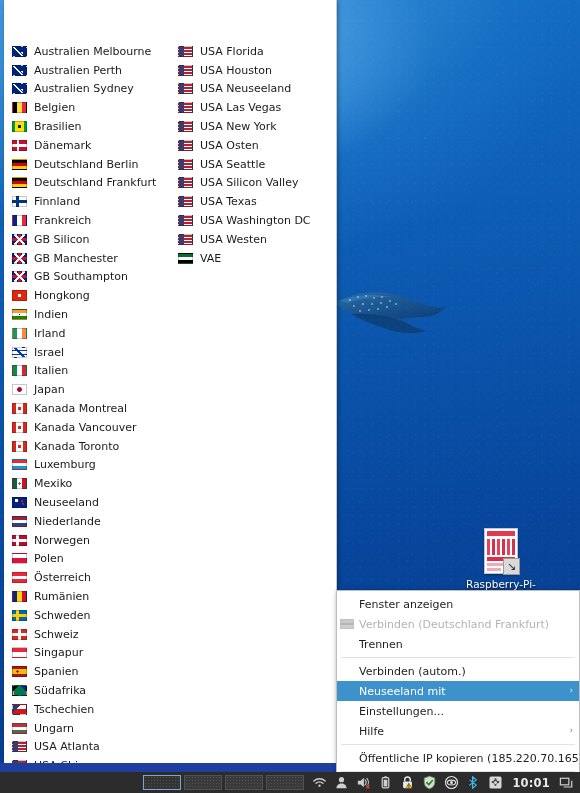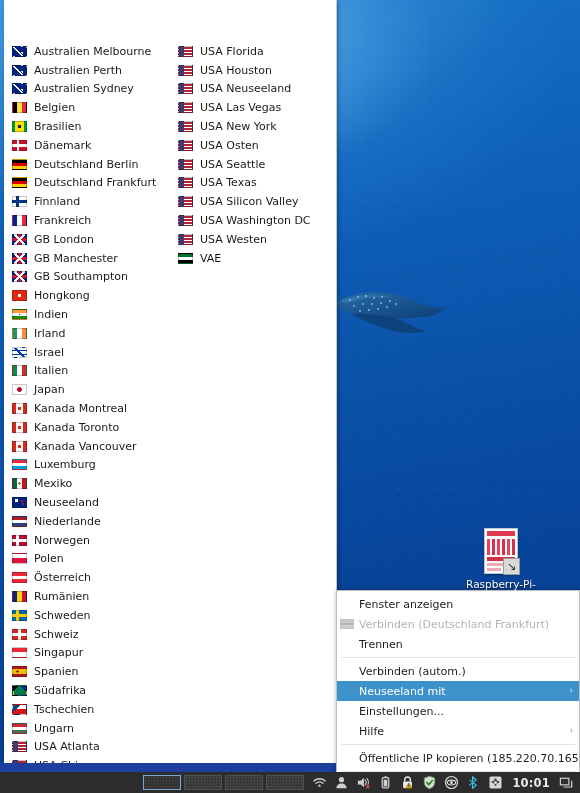--- a/index.html
+++ b/index.html
@@ -213,21 +213,21 @@
       <div class="fitem">
         <span class="flag" style="background-image: linear-gradient(90deg, transparent 26%, rgb(0, 53, 128) 26%, rgb(0, 53, 128) 48%, transparent 48%), linear-gradient(transparent 36%, rgb(0, 53, 128) 36%, rgb(0, 53, 128) 64%, transparent 64%), linear-gradient(90deg, rgb(255, 255, 255) 0px, rgb(255, 255, 255) 100%); background-size: cover;"></span>
         <span>Finnland</span>
       </div>
       <div class="fitem">
         <span class="flag" style="background-image: linear-gradient(90deg, rgb(0, 35, 149) 0px, rgb(0, 35, 149) 33.3%, rgb(255, 255, 255) 33.3%, rgb(255, 255, 255) 66.6%, rgb(237, 41, 57) 66.6%); background-size: cover;"></span>
         <span>Frankreich</span>
       </div>
       <div class="fitem">
         <span class="flag" style="background-image: linear-gradient(45deg, transparent 44%, rgb(255, 255, 255) 44%, rgb(255, 255, 255) 56%, transparent 56%), linear-gradient(-45deg, transparent 44%, rgb(255, 255, 255) 44%, rgb(255, 255, 255) 56%, transparent 56%), linear-gradient(90deg, transparent 38%, rgb(207, 20, 43) 38%, rgb(207, 20, 43) 62%, transparent 62%), linear-gradient(transparent 33%, rgb(207, 20, 43) 33%, rgb(207, 20, 43) 67%, transparent 67%), linear-gradient(90deg, rgb(0, 36, 125) 0px, rgb(0, 36, 125) 100%); background-size: cover;"></span>
-        <span>GB London</span>
+        <span>GB Silicon</span>
       </div>
       <div class="fitem">
         <span class="flag" style="background-image: linear-gradient(45deg, transparent 44%, rgb(255, 255, 255) 44%, rgb(255, 255, 255) 56%, transparent 56%), linear-gradient(-45deg, transparent 44%, rgb(255, 255, 255) 44%, rgb(255, 255, 255) 56%, transparent 56%), linear-gradient(90deg, transparent 38%, rgb(207, 20, 43) 38%, rgb(207, 20, 43) 62%, transparent 62%), linear-gradient(transparent 33%, rgb(207, 20, 43) 33%, rgb(207, 20, 43) 67%, transparent 67%), linear-gradient(90deg, rgb(0, 36, 125) 0px, rgb(0, 36, 125) 100%); background-size: cover;"></span>
         <span>GB Manchester</span>
       </div>
       <div class="fitem">
         <span class="flag" style="background-image: linear-gradient(45deg, transparent 44%, rgb(255, 255, 255) 44%, rgb(255, 255, 255) 56%, transparent 56%), linear-gradient(-45deg, transparent 44%, rgb(255, 255, 255) 44%, rgb(255, 255, 255) 56%, transparent 56%), linear-gradient(90deg, transparent 38%, rgb(207, 20, 43) 38%, rgb(207, 20, 43) 62%, transparent 62%), linear-gradient(transparent 33%, rgb(207, 20, 43) 33%, rgb(207, 20, 43) 67%, transparent 67%), linear-gradient(90deg, rgb(0, 36, 125) 0px, rgb(0, 36, 125) 100%); background-size: cover;"></span>
         <span>GB Southampton</span>
       </div>
       <div class="fitem">
@@ -253,25 +253,25 @@
       <div class="fitem">
         <span class="flag" style="background-image: radial-gradient(circle, rgb(188, 0, 45) 0px, rgb(188, 0, 45) 28%, rgb(255, 255, 255) 29%); background-size: cover;"></span>
         <span>Japan</span>
       </div>
       <div class="fitem">
         <span class="flag" style="background-image: radial-gradient(circle, rgb(213, 43, 30) 0px, rgb(213, 43, 30) 24%, transparent 25%), linear-gradient(90deg, rgb(213, 43, 30) 0px, rgb(213, 43, 30) 25%, rgb(255, 255, 255) 25%, rgb(255, 255, 255) 75%, rgb(213, 43, 30) 75%); background-size: cover;"></span>
         <span>Kanada Montreal</span>
       </div>
       <div class="fitem">
         <span class="flag" style="background-image: radial-gradient(circle, rgb(213, 43, 30) 0px, rgb(213, 43, 30) 24%, transparent 25%), linear-gradient(90deg, rgb(213, 43, 30) 0px, rgb(213, 43, 30) 25%, rgb(255, 255, 255) 25%, rgb(255, 255, 255) 75%, rgb(213, 43, 30) 75%); background-size: cover;"></span>
+        <span>Kanada Vancouver</span>
+      </div>
+      <div class="fitem">
+        <span class="flag" style="background-image: radial-gradient(circle, rgb(213, 43, 30) 0px, rgb(213, 43, 30) 24%, transparent 25%), linear-gradient(90deg, rgb(213, 43, 30) 0px, rgb(213, 43, 30) 25%, rgb(255, 255, 255) 25%, rgb(255, 255, 255) 75%, rgb(213, 43, 30) 75%); background-size: cover;"></span>
         <span>Kanada Toronto</span>
-      </div>
-      <div class="fitem">
-        <span class="flag" style="background-image: radial-gradient(circle, rgb(213, 43, 30) 0px, rgb(213, 43, 30) 24%, transparent 25%), linear-gradient(90deg, rgb(213, 43, 30) 0px, rgb(213, 43, 30) 25%, rgb(255, 255, 255) 25%, rgb(255, 255, 255) 75%, rgb(213, 43, 30) 75%); background-size: cover;"></span>
-        <span>Kanada Vancouver</span>
       </div>
       <div class="fitem">
         <span class="flag" style="background-image: linear-gradient(rgb(237, 41, 57) 0px, rgb(237, 41, 57) 33.3%, rgb(255, 255, 255) 33.3%, rgb(255, 255, 255) 66.6%, rgb(0, 161, 222) 66.6%); background-size: cover;"></span>
         <span>Luxemburg</span>
       </div>
       <div class="fitem">
         <span class="flag" style="background-image: radial-gradient(circle, rgb(154, 107, 43) 0px, rgb(154, 107, 43) 14%, transparent 15%), linear-gradient(90deg, rgb(0, 104, 71) 0px, rgb(0, 104, 71) 33.3%, rgb(255, 255, 255) 33.3%, rgb(255, 255, 255) 66.6%, rgb(206, 17, 38) 66.6%); background-size: cover;"></span>
         <span>Mexiko</span>
       </div>
       <div class="fitem">
@@ -363,25 +363,25 @@
       <div class="fitem">
         <span class="flag" style="background-image: linear-gradient(90deg, rgb(60, 59, 110) 0px, rgb(60, 59, 110) 40%, transparent 40%), repeating-linear-gradient(rgb(178, 34, 52) 0px, rgb(178, 34, 52) 1.6px, rgb(255, 255, 255) 1.6px, rgb(255, 255, 255) 3.2px); background-size: cover;"></span>
         <span>USA Osten</span>
       </div>
       <div class="fitem">
         <span class="flag" style="background-image: linear-gradient(90deg, rgb(60, 59, 110) 0px, rgb(60, 59, 110) 40%, transparent 40%), repeating-linear-gradient(rgb(178, 34, 52) 0px, rgb(178, 34, 52) 1.6px, rgb(255, 255, 255) 1.6px, rgb(255, 255, 255) 3.2px); background-size: cover;"></span>
         <span>USA Seattle</span>
       </div>
       <div class="fitem">
         <span class="flag" style="background-image: linear-gradient(90deg, rgb(60, 59, 110) 0px, rgb(60, 59, 110) 40%, transparent 40%), repeating-linear-gradient(rgb(178, 34, 52) 0px, rgb(178, 34, 52) 1.6px, rgb(255, 255, 255) 1.6px, rgb(255, 255, 255) 3.2px); background-size: cover;"></span>
+        <span>USA Silicon Valley</span>
+      </div>
+      <div class="fitem">
+        <span class="flag" style="background-image: linear-gradient(90deg, rgb(60, 59, 110) 0px, rgb(60, 59, 110) 40%, transparent 40%), repeating-linear-gradient(rgb(178, 34, 52) 0px, rgb(178, 34, 52) 1.6px, rgb(255, 255, 255) 1.6px, rgb(255, 255, 255) 3.2px); background-size: cover;"></span>
         <span>USA Texas</span>
-      </div>
-      <div class="fitem">
-        <span class="flag" style="background-image: linear-gradient(90deg, rgb(60, 59, 110) 0px, rgb(60, 59, 110) 40%, transparent 40%), repeating-linear-gradient(rgb(178, 34, 52) 0px, rgb(178, 34, 52) 1.6px, rgb(255, 255, 255) 1.6px, rgb(255, 255, 255) 3.2px); background-size: cover;"></span>
-        <span>USA Silicon Valley</span>
       </div>
       <div class="fitem">
         <span class="flag" style="background-image: linear-gradient(90deg, rgb(60, 59, 110) 0px, rgb(60, 59, 110) 40%, transparent 40%), repeating-linear-gradient(rgb(178, 34, 52) 0px, rgb(178, 34, 52) 1.6px, rgb(255, 255, 255) 1.6px, rgb(255, 255, 255) 3.2px); background-size: cover;"></span>
         <span>USA Washington DC</span>
       </div>
       <div class="fitem">
         <span class="flag" style="background-image: linear-gradient(90deg, rgb(60, 59, 110) 0px, rgb(60, 59, 110) 40%, transparent 40%), repeating-linear-gradient(rgb(178, 34, 52) 0px, rgb(178, 34, 52) 1.6px, rgb(255, 255, 255) 1.6px, rgb(255, 255, 255) 3.2px); background-size: cover;"></span>
         <span>USA Westen</span>
       </div>
       <div class="fitem">

